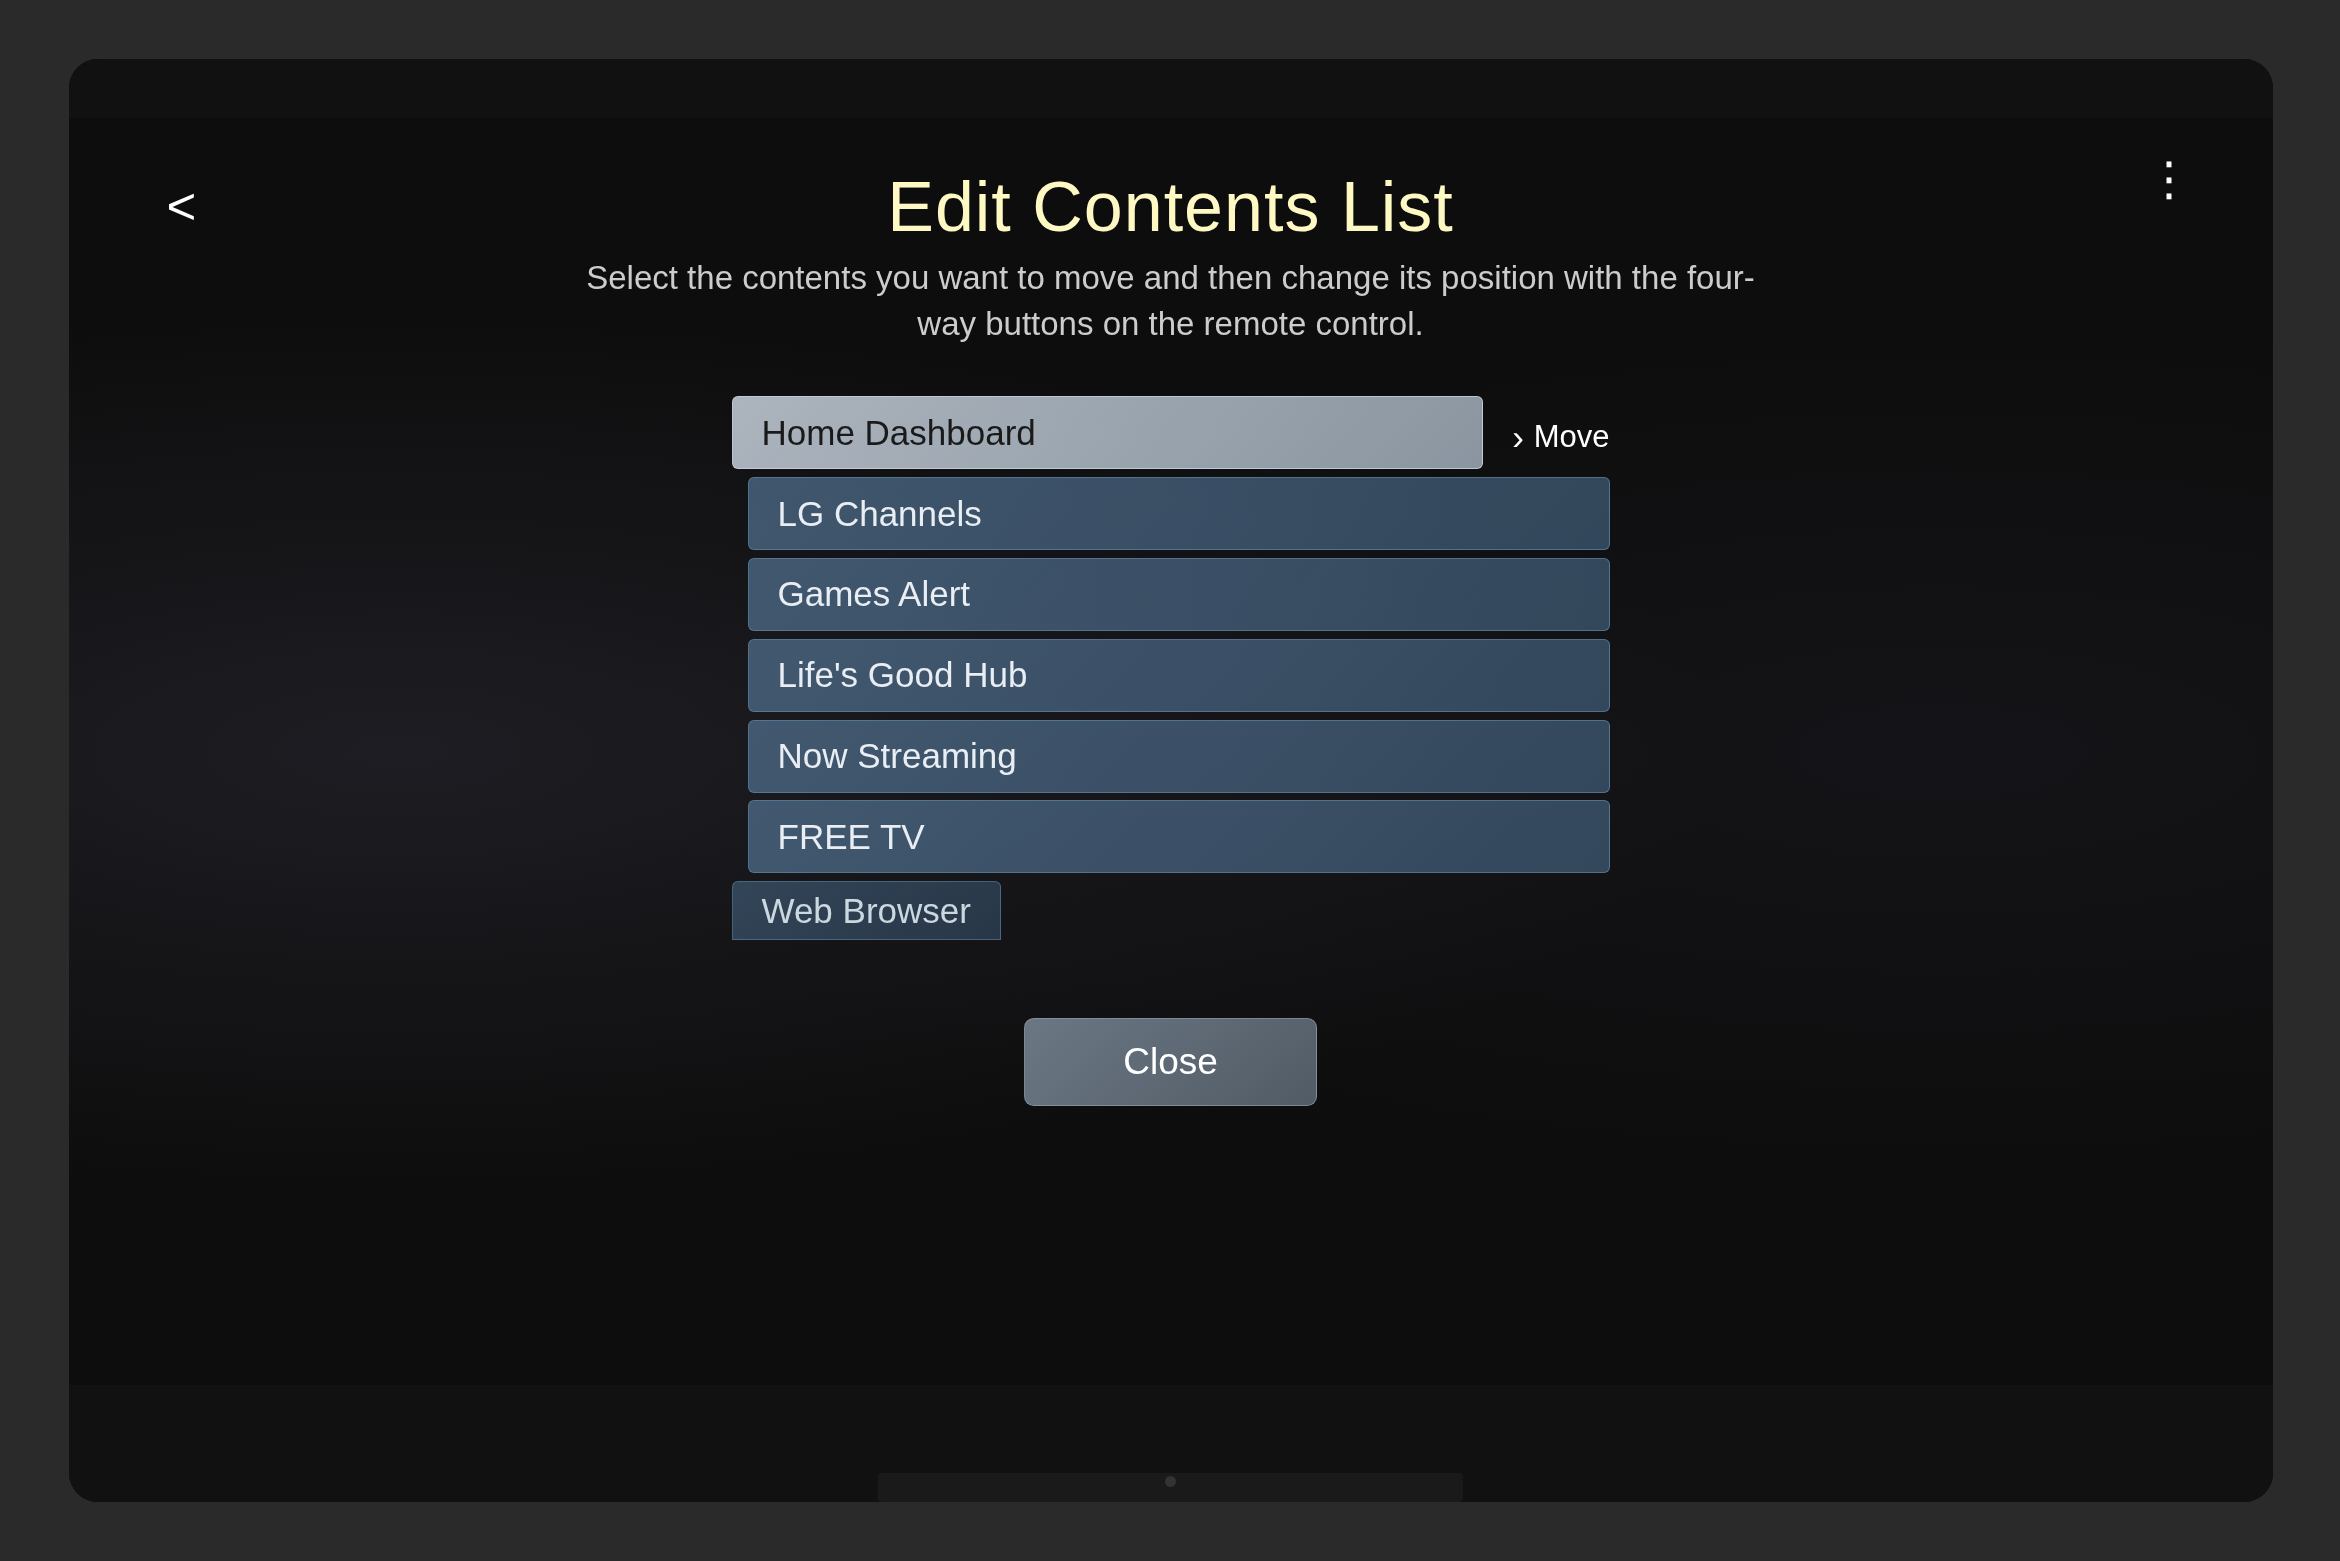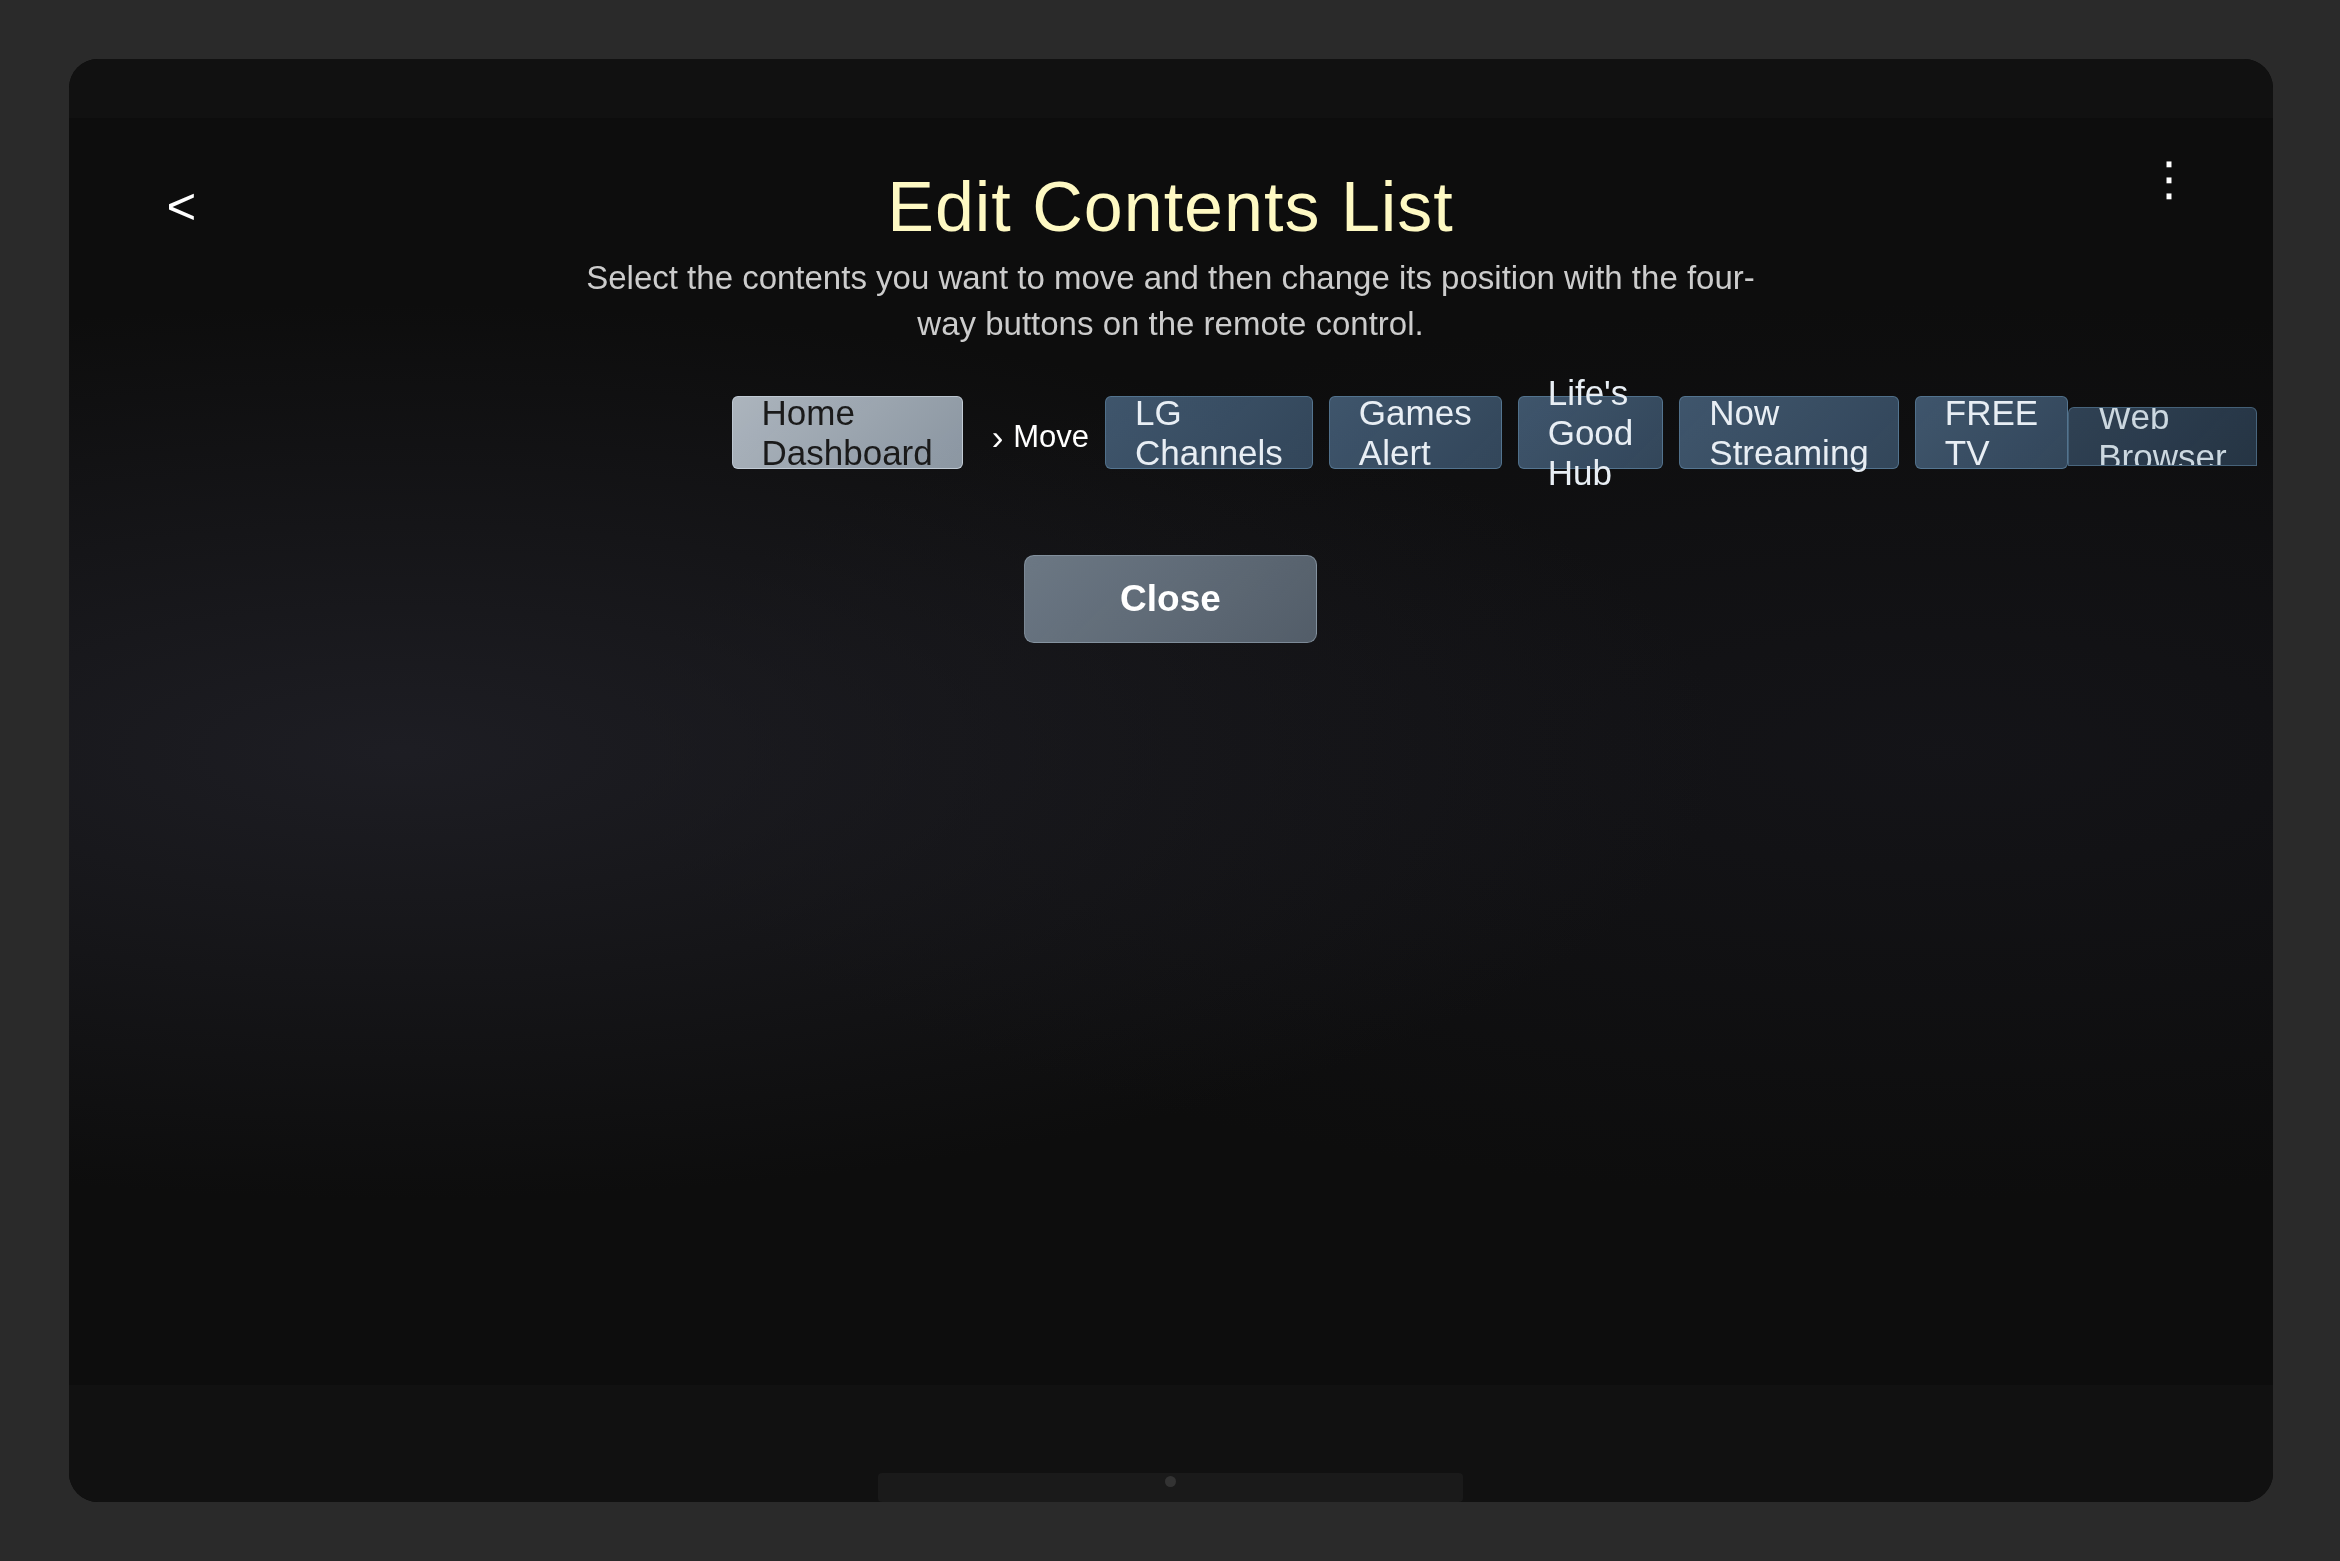--- a/index.html
+++ b/index.html
@@ -106,21 +106,21 @@
       font-size: 33px;
       text-align: center;
       margin-bottom: 49px;
       max-width: 1170px;
       line-height: 1.4;
     }
 
     .list-container {
       width: 878px;
       display: flex;
-      flex-direction: row;
+      flex-direction: column;
       gap: 0;
     }
 
     .list-row {
       display: flex;
       align-items: center;
       gap: 29px;
     }
 
     .list-item {
@@ -199,21 +199,21 @@
       align-items: center;
       justify-content: center;
       cursor: pointer;
       margin-top: 78px;
       border: 1px solid rgba(160,175,190,0.5);
     }
 
     .close-button-text {
       color: #ffffff;
       font-size: 37px;
-      font-weight: 700;
+      font-weight: 400;
     }
 
     .tv-stand {
       width: 2204px;
       height: 117px;
       background: #111;
       display: flex;
       align-items: center;
       justify-content: center;
       position: relative;

